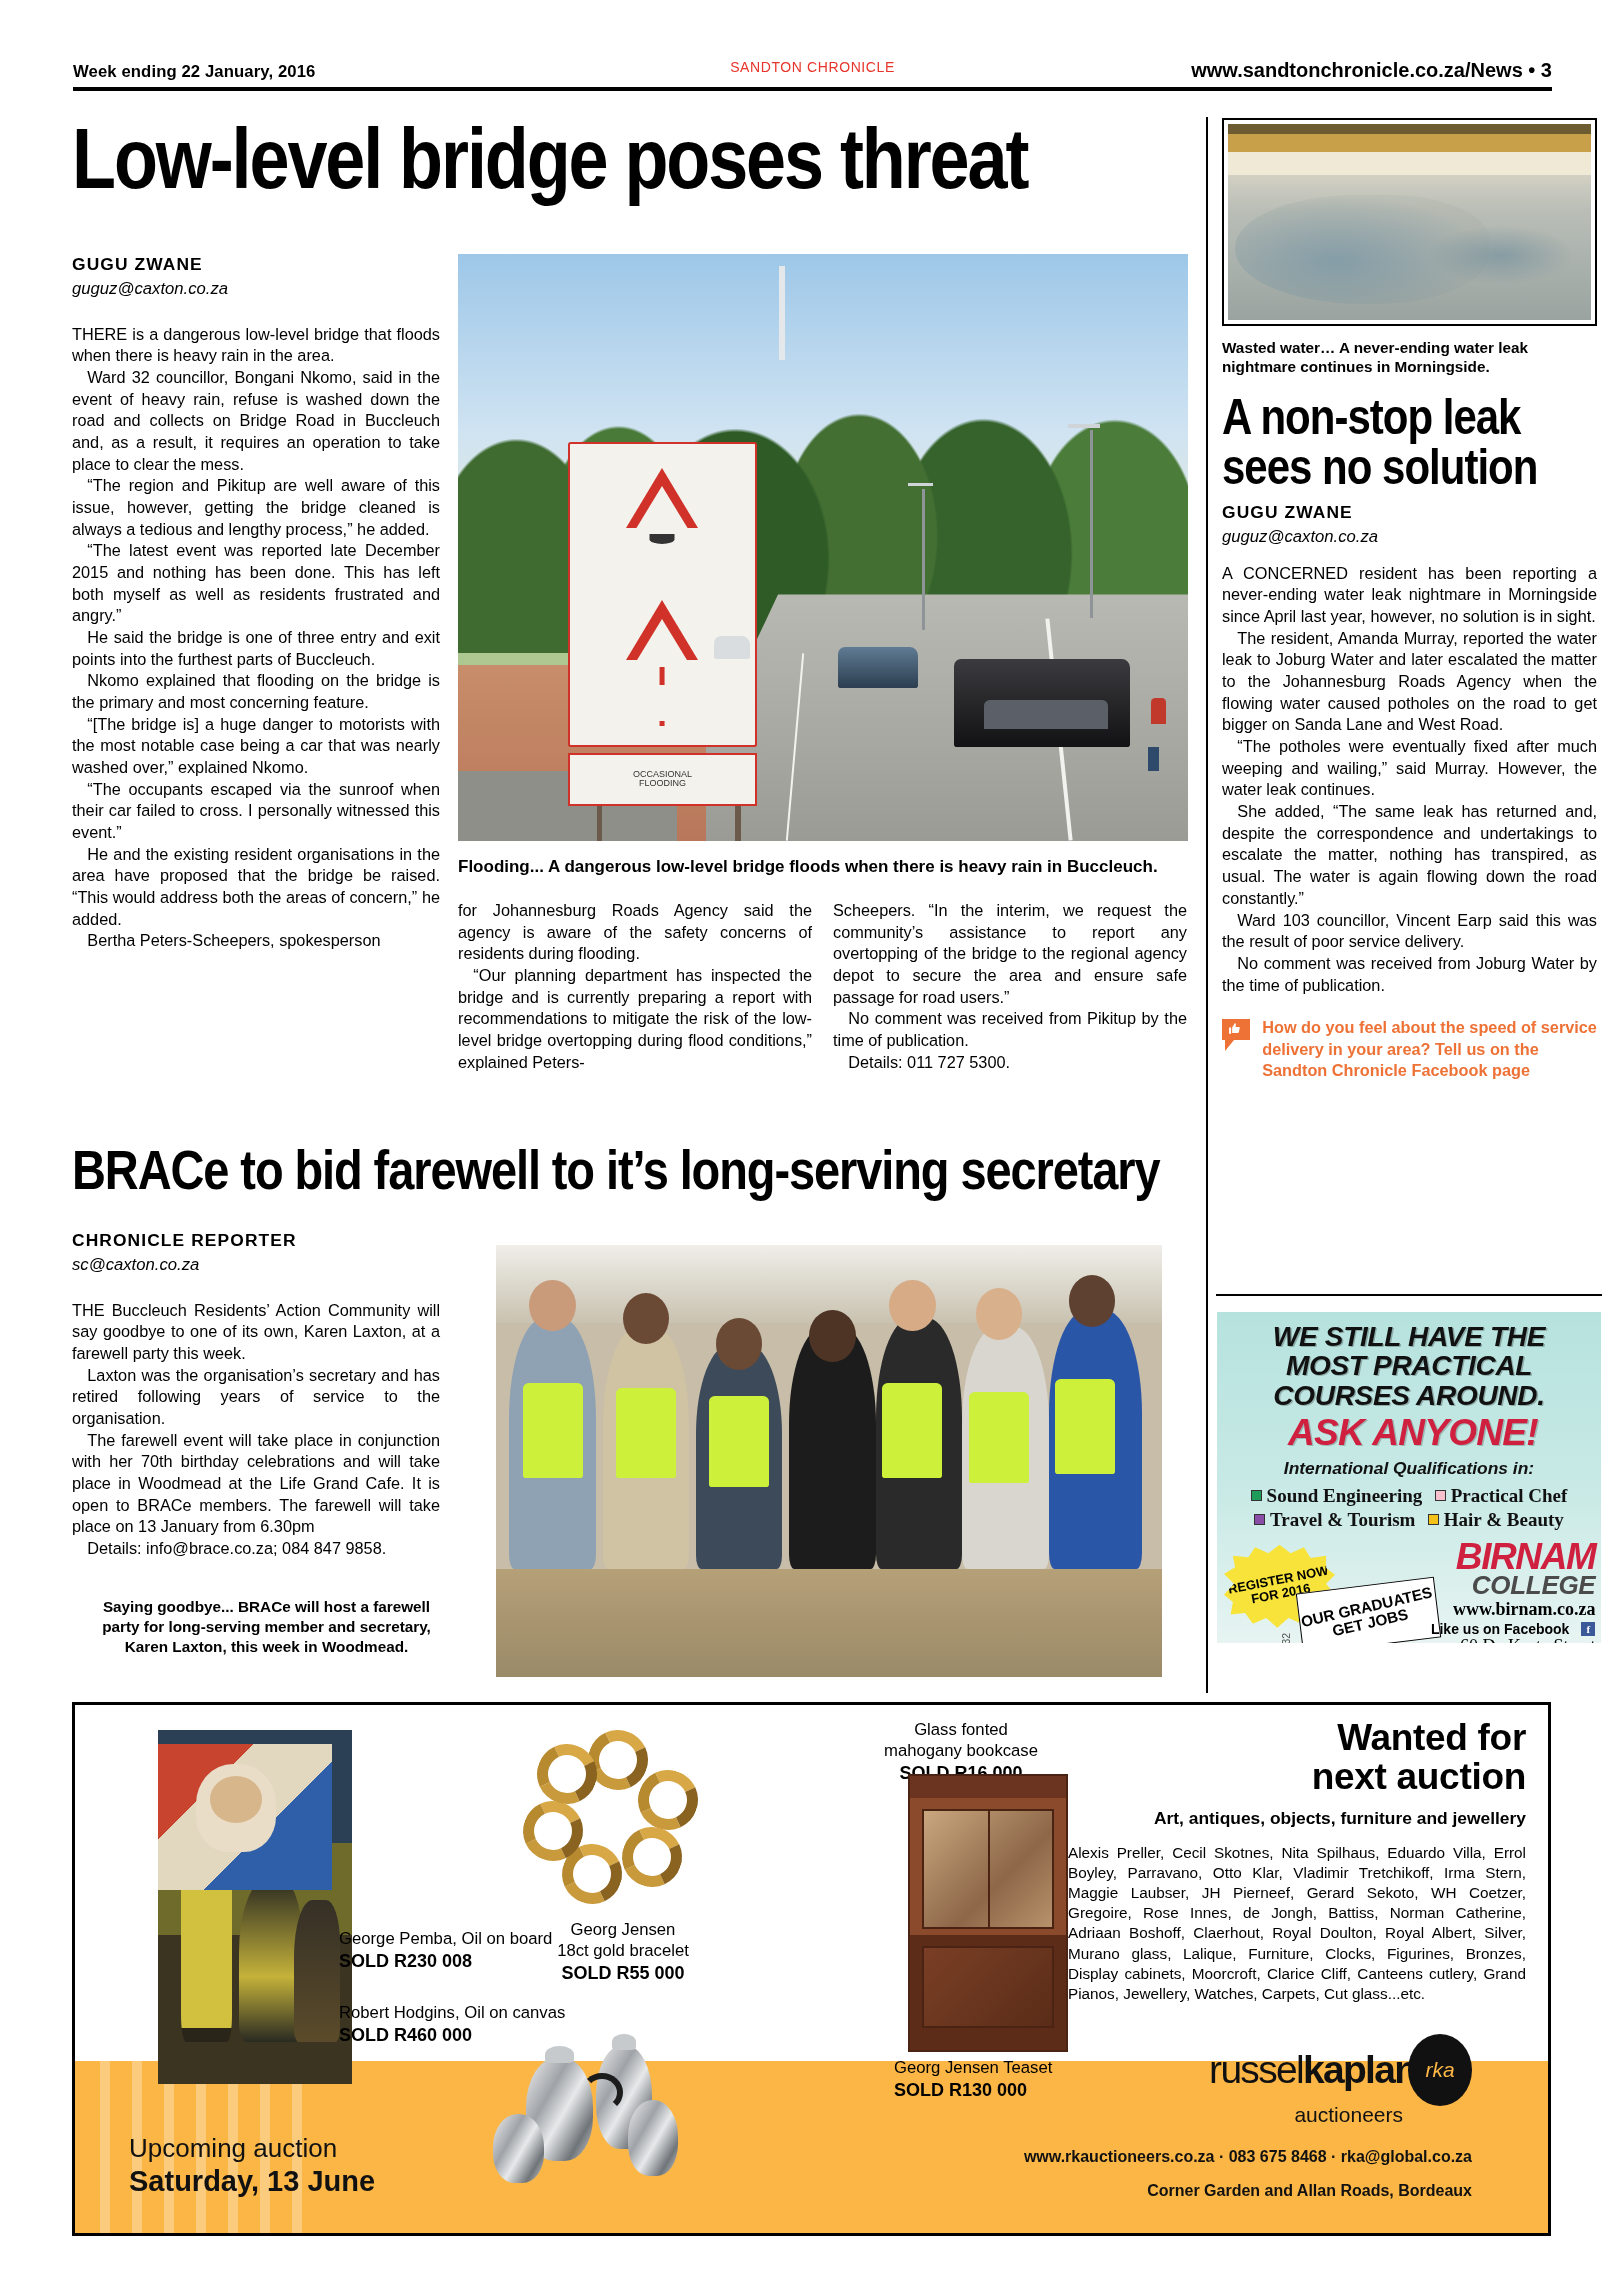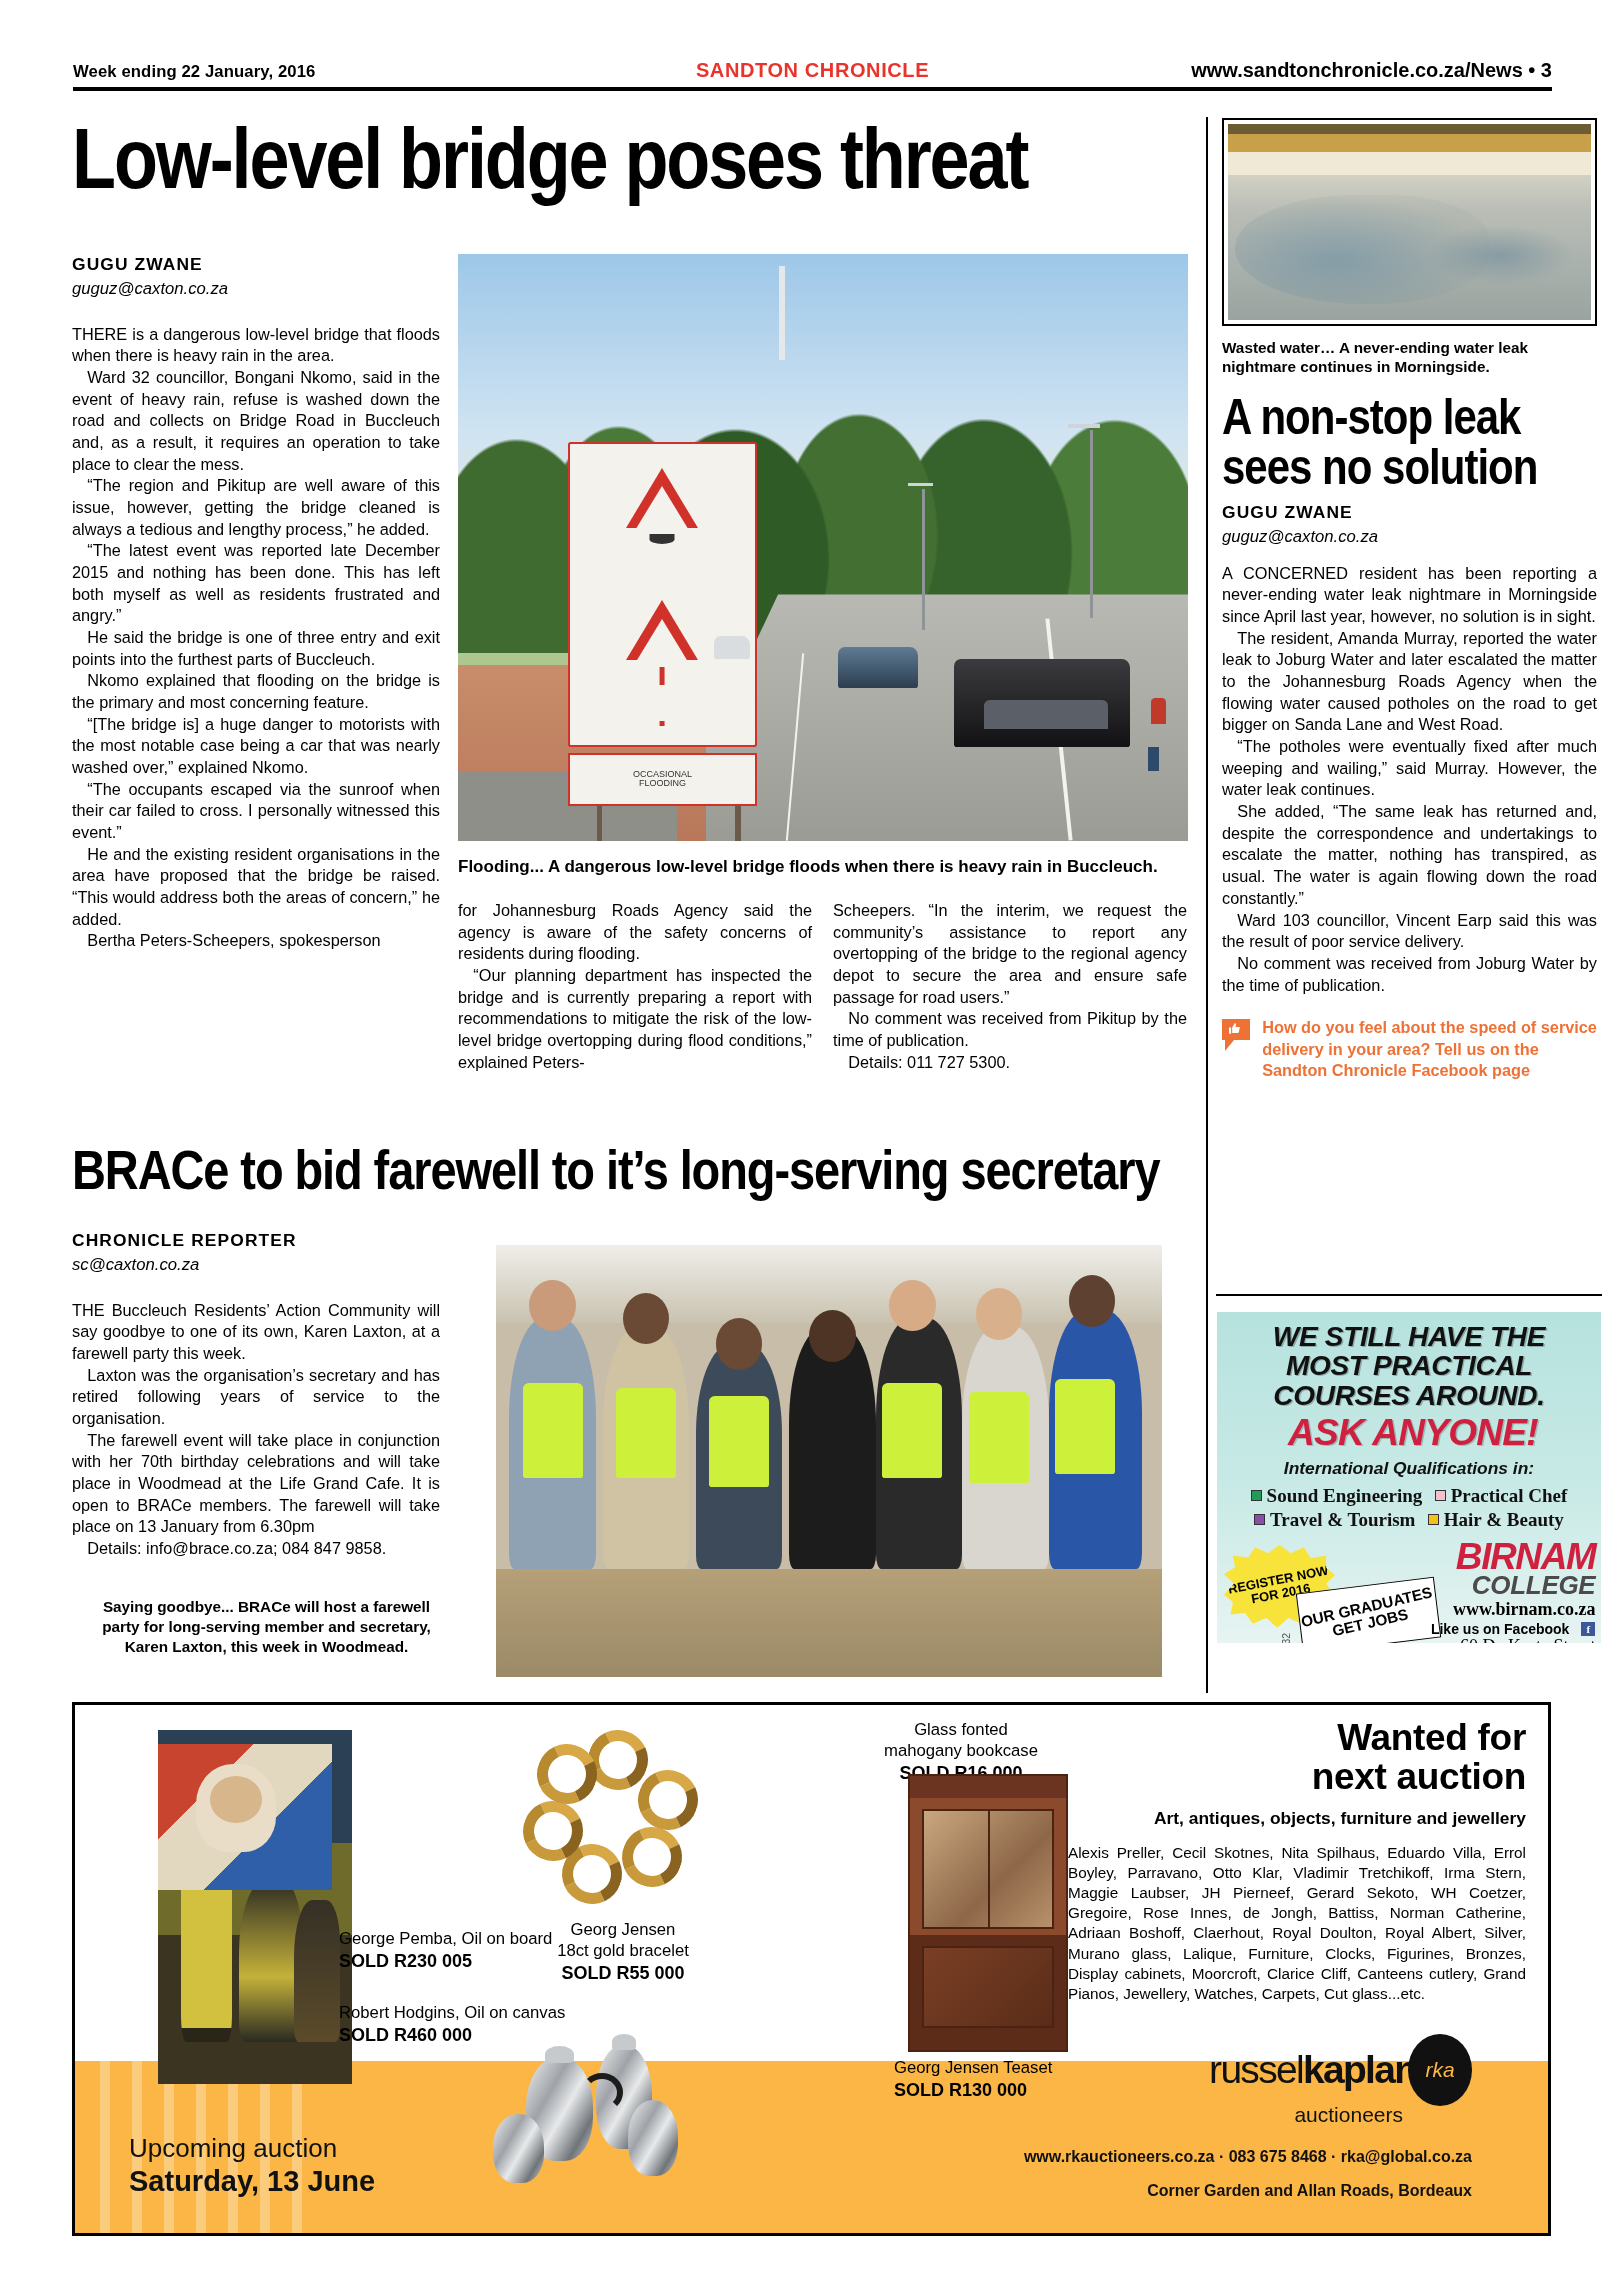--- a/index.html
+++ b/index.html
@@ -15,21 +15,21 @@
   .masthead {
     position: absolute;
     left: 73px; top: 59px; width: 1479px; height: 36px;
     display: flex; align-items: baseline; justify-content: space-between;
   }
   .masthead-left {
     font-size: 16.7px; font-weight: bold; letter-spacing: 0.1px;
     font-family: "Liberation Sans", sans-serif;
   }
   .masthead-center {
-    font-size: 20px; font-weight: bold; color: #e8342a; letter-spacing: 0.6px;
+    font-size: 14px; font-weight: normal; color: #e8342a; letter-spacing: 0.6px;
     position: absolute; left: 50%; transform: translateX(-50%);
   }
   .masthead-right { font-size: 20px; font-weight: bold; }
   .masthead-rule {
     position: absolute; left: 73px; top: 87px; width: 1479px; height: 3.5px;
     background: #000;
   }
 
   
   .main-headline {
@@ -622,21 +622,21 @@
       </div>
   </div>
   <div style="position:absolute;left:83px;top:39px;width:174px;height:146px;overflow:hidden;">
     <div style="position:absolute;inset:0;background:linear-gradient(135deg,#c8442e 0 30%,#e2d8c0 30% 60%,#2f5fa8 60% 100%);"></div>
     <div style="position:absolute;left:22%;top:14%;width:46%;height:60%;background:#e9ddc8;border-radius:46% 46% 40% 40%;"></div>
     <div style="position:absolute;left:30%;top:22%;width:30%;height:32%;background:#d8b68c;border-radius:50%;"></div>
   </div>
 
   <div class="lot-pemba">
     <div class="lot-title">George Pemba, Oil on board</div>
-    <div class="lot-sold">SOLD R230 005</div>
+    <div class="lot-sold">SOLD R230 008</div>
   </div>
   <div class="lot-hodgins">
     <div class="lot-title">Robert Hodgins, Oil on canvas</div>
     <div class="lot-sold">SOLD R460 000</div>
   </div>
 
   <div class="bracelet-img">
     <div class="bracelet">
       <div class="blink" style="left:76px;top:4.2px;"></div>
       <div class="blink" style="left:126px;top:44px;"></div>

